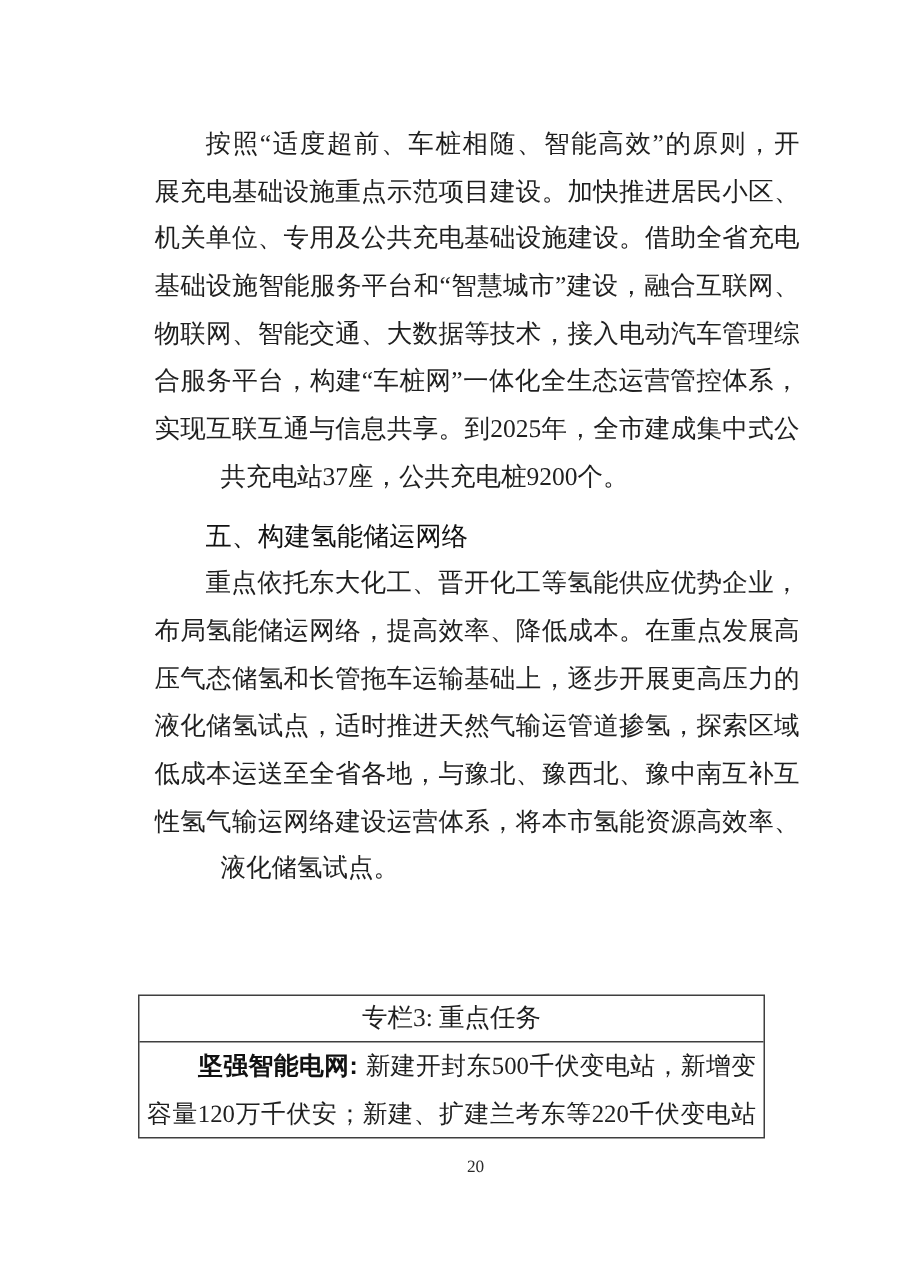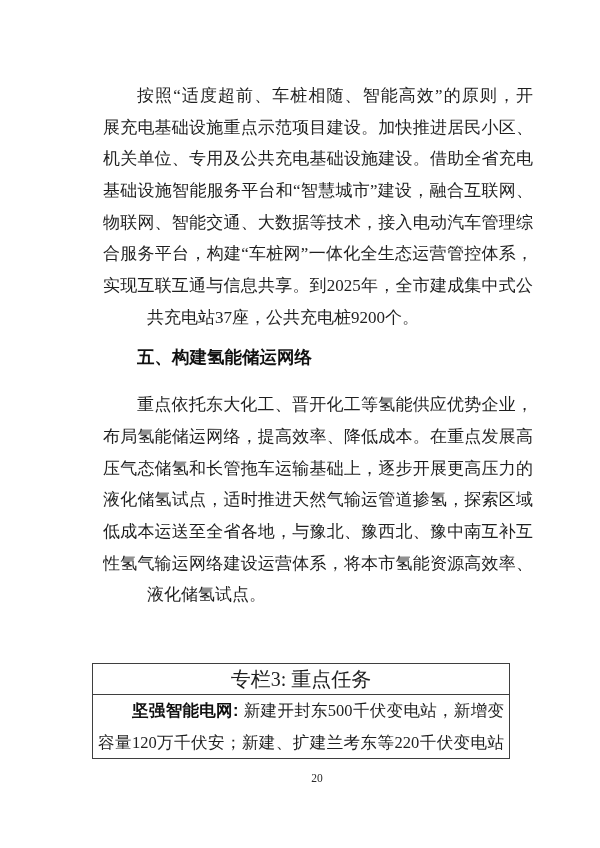--- a/index.html
+++ b/index.html
@@ -34,41 +34,41 @@
     text-align: left;
     text-align-last: left;
     margin-left: 44px;
   }
   .first {
     text-indent: 34px;
   }
   .heading {
     height: 31.7px;
     line-height: 31.7px;
-    margin: 8px 0 16px 0;
+    margin: 8px 0 0 0;
     font-size: 17.5px;
-    font-weight: 700;
+    font-weight: 400;
     text-indent: 34px;
     font-family: "Liberation Sans", "DejaVu Sans", sans-serif;
     color: #111111;
   }
   .callout {
     position: absolute;
     left: 92px;
     top: 663px;
     width: 416px;
     border: 1px solid #3f3f3f;
     background: #ffffff;
   }
   .callout-header {
     height: 30px;
     line-height: 30px;
     text-align: center;
     border-bottom: 1px solid #3f3f3f;
-    font-size: 20px;
+    font-size: 17px;
   }
   .callout-body {
     padding: 0 5px;
     font-size: 16.5px;
   }
   .entry-label {
     font-weight: 700;
     font-family: "Liberation Sans", "DejaVu Sans", sans-serif;
     margin-right: 5px;
     color: #111111;

